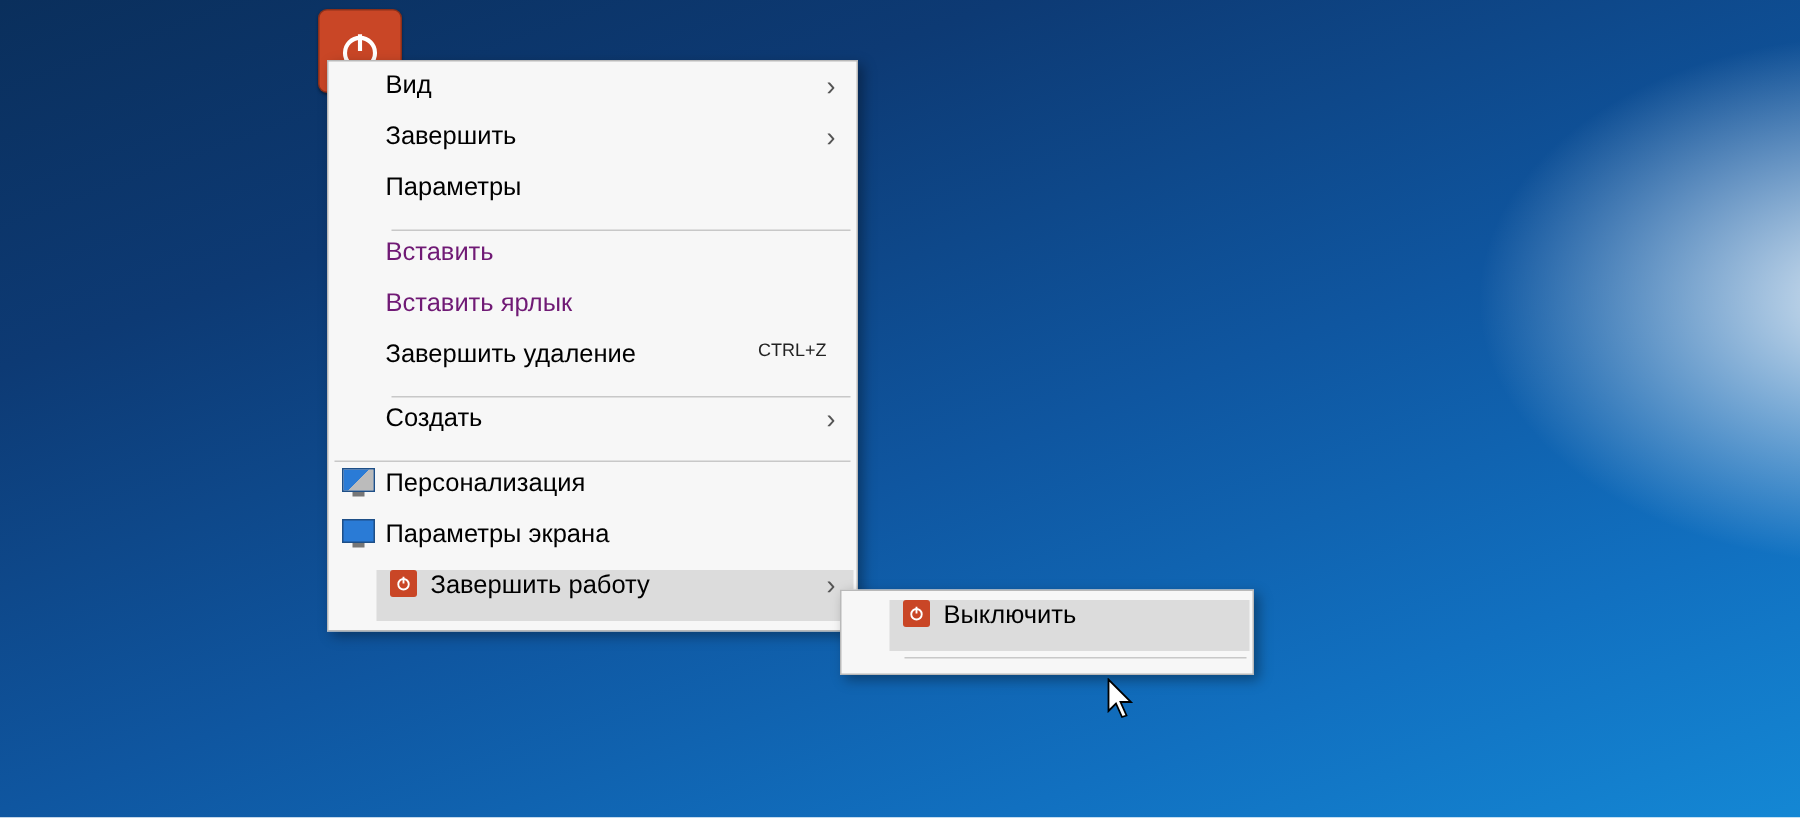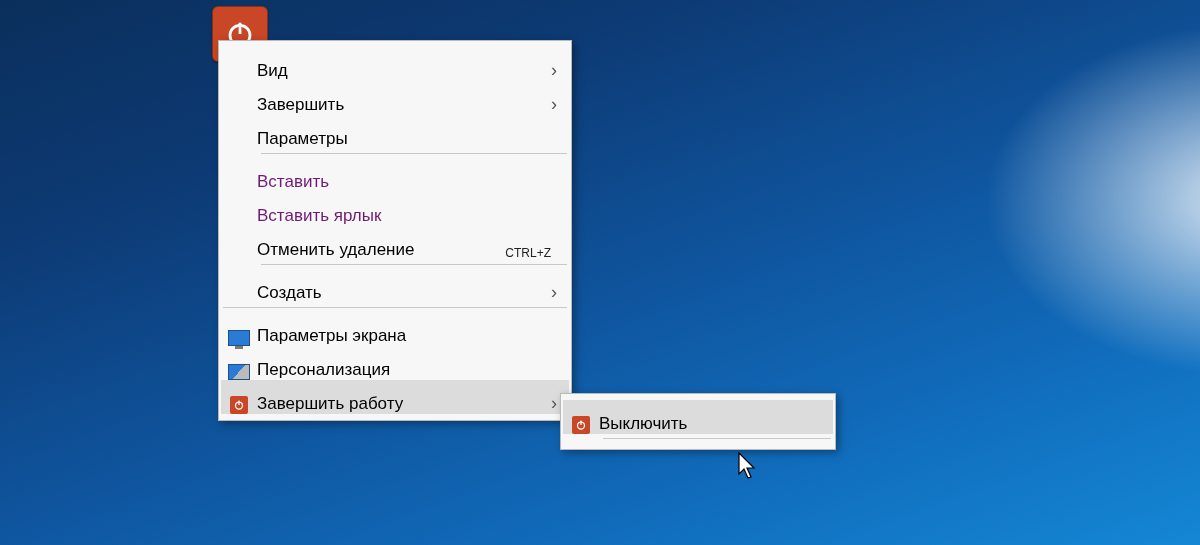--- a/index.html
+++ b/index.html
@@ -62,28 +62,29 @@
     width: 348px;
   }
   .menu.sub {
     top: 393px;
     left: 560px;
     width: 270px;
   }
 
   .item {
     display: flex;
-    align-items: flex-end;
+    align-items: flex-start;
     height: 34px;
     padding: 0 10px 0 0;
     position: relative;
     cursor: default;
   }
   .item.highlight {
     background: #dcdcdc;
+    margin-left: 30px;
   }
   .item.disabled .label,
   .item.disabled .shortcut {
     color: #701a75;
   }
   .icon-slot {
     width: 36px;
     display: flex;
     align-items: center;
     justify-content: center;
@@ -202,49 +203,49 @@
     </div>
 
     <div class="item disabled">
       <span class="icon-slot"></span>
       <span class="label">Вставить ярлык</span>
       <span class="spacer"></span>
     </div>
 
     <div class="item">
       <span class="icon-slot"></span>
-      <span class="label">Отменить удаление</span>
+      <span class="label">Завершить удаление</span>
       <span class="spacer"></span>
       <span class="shortcut">CTRL+Z</span>
     </div>
 
     <div class="sep"></div>
 
     <div class="item">
       <span class="icon-slot"></span>
       <span class="label">Создать</span>
       <span class="spacer"></span>
       <span class="chevron">›</span>
     </div>
 
     <div class="sep full"></div>
 
     <div class="item">
       <span class="icon-slot">
+        <span class="ico ico-personal"></span>
+      </span>
+      <span class="label">Персонализация</span>
+      <span class="spacer"></span>
+    </div>
+
+    <div class="item">
+      <span class="icon-slot">
         <span class="ico ico-display"></span>
       </span>
       <span class="label">Параметры экрана</span>
-      <span class="spacer"></span>
-    </div>
-
-    <div class="item">
-      <span class="icon-slot">
-        <span class="ico ico-personal"></span>
-      </span>
-      <span class="label">Персонализация</span>
       <span class="spacer"></span>
     </div>
 
     <div class="item highlight">
       <span class="icon-slot">
         <span class="ico ico-power">
           <svg width="12" height="12" viewBox="0 0 24 24">
             <circle cx="12" cy="13" r="7" fill="none" stroke="#fff" stroke-width="2.5"></circle>
             <line x1="12" y1="3" x2="12" y2="12" stroke="#fff" stroke-width="2.5"></line>
           </svg>

